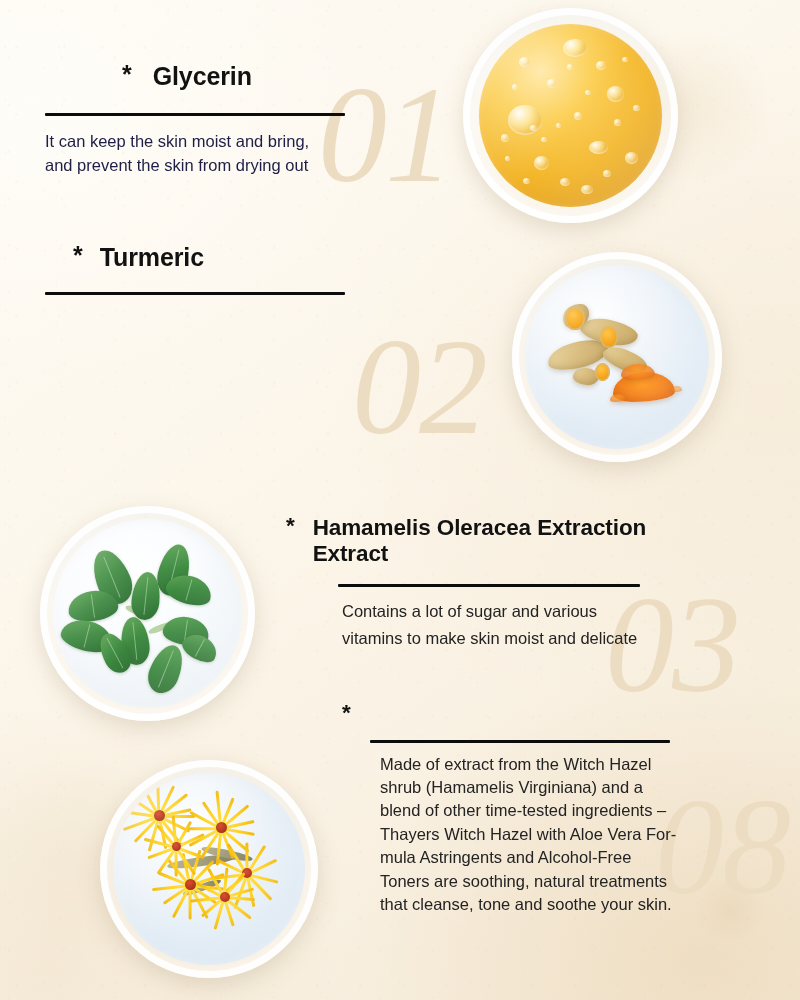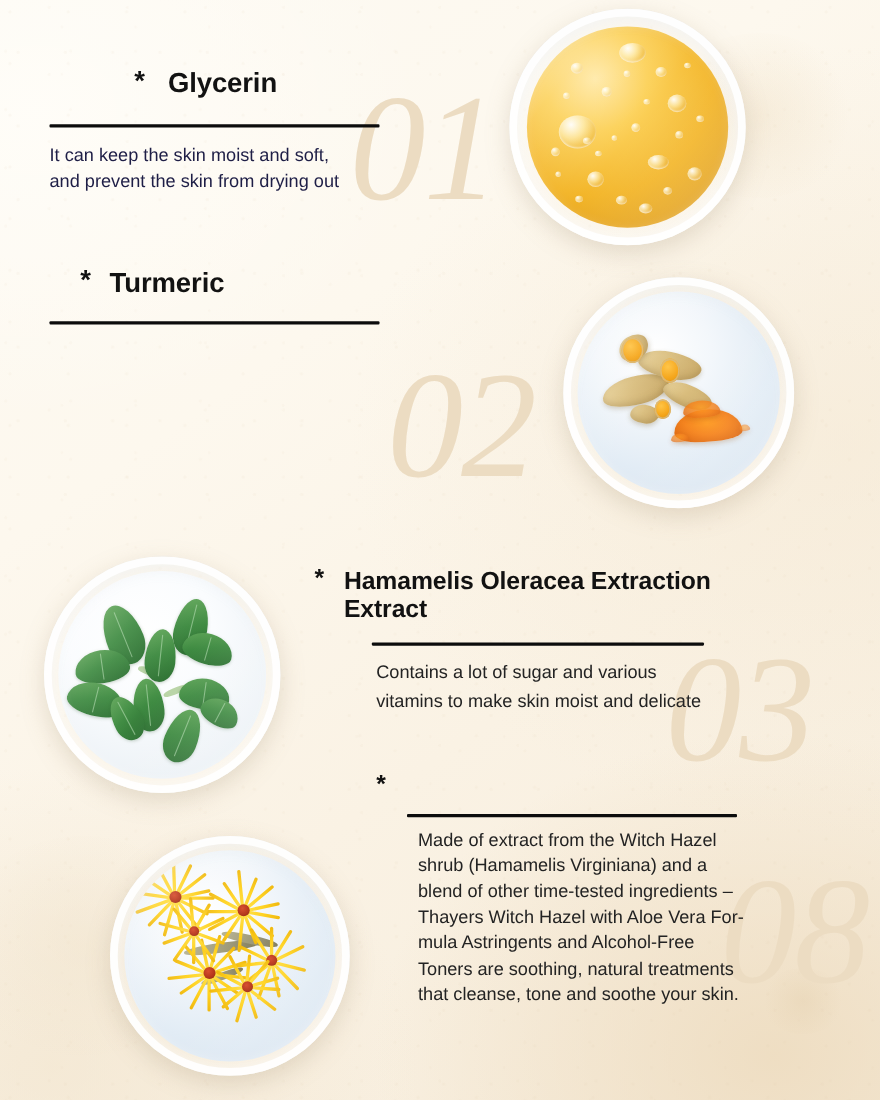--- a/index.html
+++ b/index.html
@@ -389,21 +389,21 @@
     <div class="gloss"></div>
     <div class="rim"></div>
   </div>
 
   <div class="block" style="left:45px;top:62px;width:330px;">
     <div class="head" style="font-size:25px;padding-left:77px;">
       <span class="bullet" style="font-size:25px;margin-right:21px;">*</span>
       <span class="htext">Glycerin</span>
     </div>
     <div class="rule" style="width:300px;margin-top:22px;"></div>
-    <div class="body navy" style="font-size:16.5px;line-height:1.45;margin-top:14px;white-space:pre-line;">It can keep the skin moist and soft,
+    <div class="body navy" style="font-size:16.5px;line-height:1.45;margin-top:14px;white-space:pre-line;">It can keep the skin moist and bring,
 and prevent the skin from drying out</div>
   </div>
 
   <div class="block" style="left:39px;top:243px;width:380px;">
     <div class="head" style="font-size:25px;padding-left:34px;">
       <span class="bullet" style="font-size:25px;margin-right:17px;">*</span>
       <span class="htext">Turmeric</span>
     </div>
     <div class="rule" style="width:300px;margin-top:20px;margin-left:6px;"></div>
   </div>

